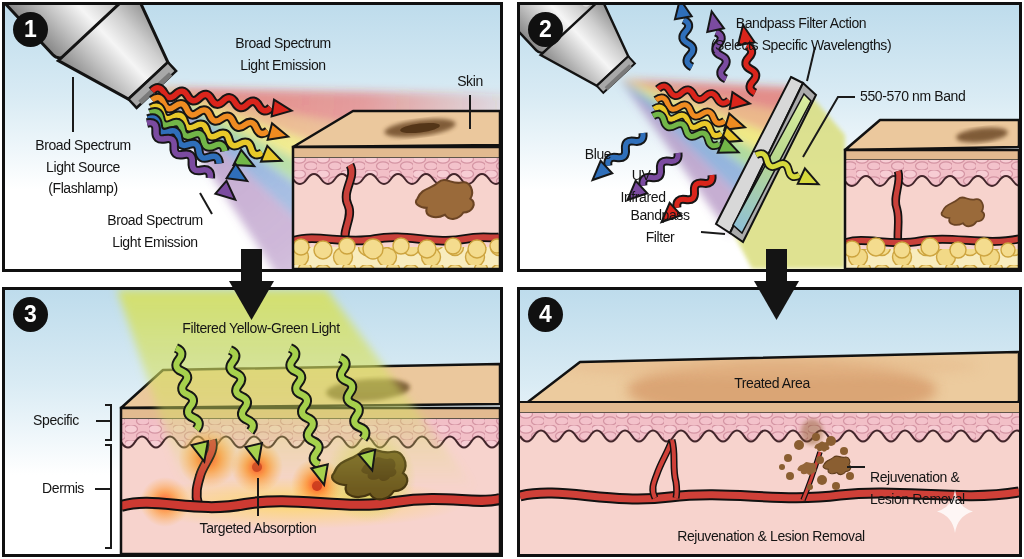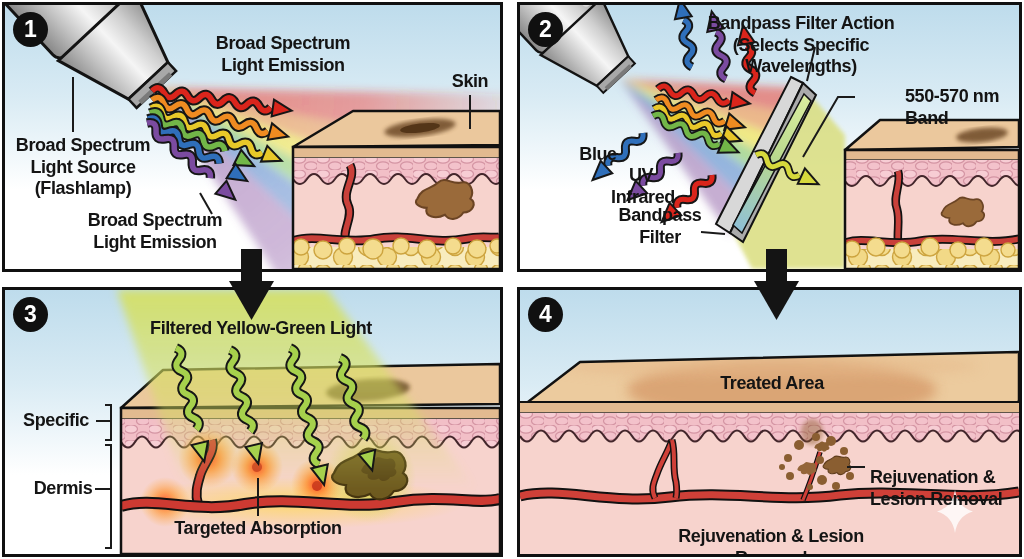--- a/index.html
+++ b/index.html
@@ -7,22 +7,22 @@
          font-family:"Liberation Sans",sans-serif;}
   .panel{position:absolute;border:3px solid #101010;background:#fff;overflow:hidden;}
   #p1{left:2px;top:2px;width:495px;height:264px;}
   #p2{left:517px;top:2px;width:499px;height:264px;}
   #p3{left:2px;top:287px;width:495px;height:264px;}
   #p4{left:517px;top:287px;width:499px;height:264px;}
   .panel svg.art{position:absolute;left:0;top:0;}
   .badge{position:absolute;left:8px;top:7px;width:35px;height:35px;border-radius:50%;
          background:#101010;color:#fff;font-weight:bold;font-size:23px;
          display:flex;align-items:center;justify-content:center;z-index:4;}
-  .lbl{position:absolute;transform:translate(-50%,0);text-align:center;font-size:18px;
-       line-height:21.5px;white-space:pre-line;color:#141414;letter-spacing:-0.4px;z-index:3;font-weight:bold;}
+  .lbl{position:absolute;transform:translate(-50%,0);text-align:center;font-size:14px;
+       line-height:21.5px;white-space:pre-line;color:#141414;letter-spacing:-0.4px;z-index:3;}
   .lbl.l-left{transform:none;text-align:left;}
   .flow{position:absolute;z-index:6;}
 </style>
 </head>
 <body>
 
 <div class="stage">
 
 <svg width="0" height="0" style="position:absolute">
   <defs>
@@ -337,21 +337,21 @@
     </g>
     <g stroke="#1a1a1a" stroke-width="2" fill="none">
       <line x1="295" y1="42" x2="287" y2="76"></line>
       <polyline points="335,92 318,92 283,152"></polyline>
       <line x1="181" y1="227" x2="205" y2="229"></line>
     </g>
   </svg>
   <div class="badge">2</div>
   <div class="lbl" style="left:281px;top:8px;">Bandpass Filter Action
 (Selects Specific Wavelengths)</div>
-  <div class="lbl l-left" style="left:340px;top:81px;margin-left:45px;">550-570 nm Band</div>
+  <div class="lbl l-left" style="left:340px;top:81px;">550-570 nm Band</div>
   <div class="lbl" style="left:78px;top:139px;">Blue</div>
   <div class="lbl" style="left:121px;top:160px;">UV</div>
   <div class="lbl" style="left:123px;top:182px;">Infrared</div>
   <div class="lbl" style="left:140px;top:200px;">Bandpass
 Filter</div>
 </section>
 
 <section class="panel" id="p3">
   <svg class="art" width="495" height="264" viewBox="0 0 495 264">
     <rect width="495" height="264" fill="url(#sky)"></rect>

